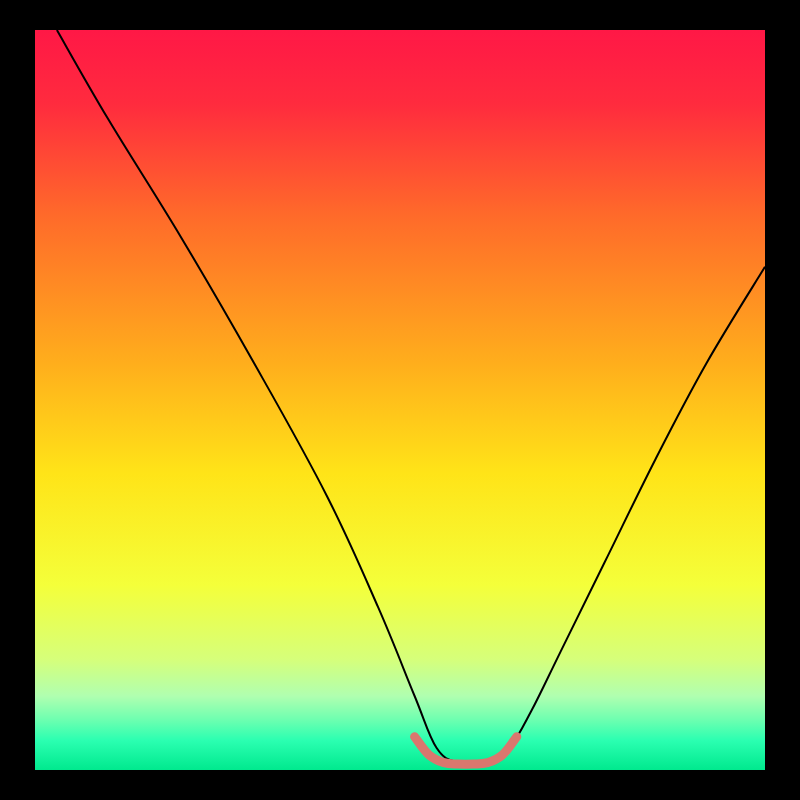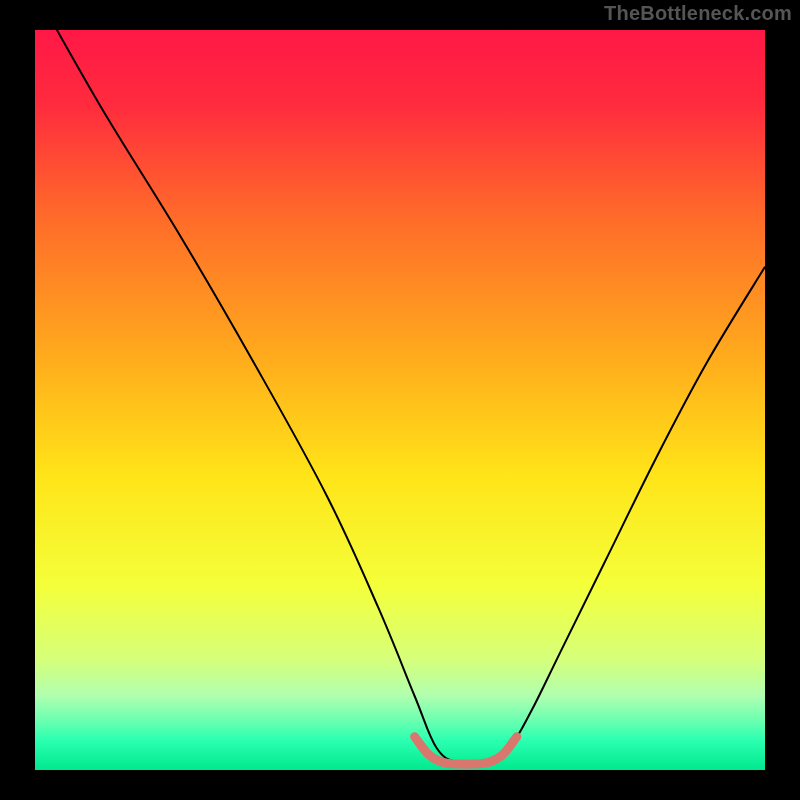--- a/index.html
+++ b/index.html
@@ -27,21 +27,20 @@
     letter-spacing: 0.2px;
     user-select: none;
   }
   svg { display: block; }
 </style>
 </head>
 <body>
 
 <div class="frame">
 
-  <div class="watermark">TheBottleneck.com</div>
 
   <svg id="chart-svg" width="800" height="800" viewBox="0 0 800 800">
     <defs>
       <linearGradient id="bg-grad" x1="0" y1="0" x2="0" y2="1">
           <stop offset="0.0%" stop-color="#ff1846"></stop>
           <stop offset="10.0%" stop-color="#ff2b3e"></stop>
           <stop offset="25.0%" stop-color="#ff6a2a"></stop>
           <stop offset="45.0%" stop-color="#ffae1c"></stop>
           <stop offset="60.0%" stop-color="#ffe418"></stop>
           <stop offset="75.0%" stop-color="#f4ff3a"></stop>

